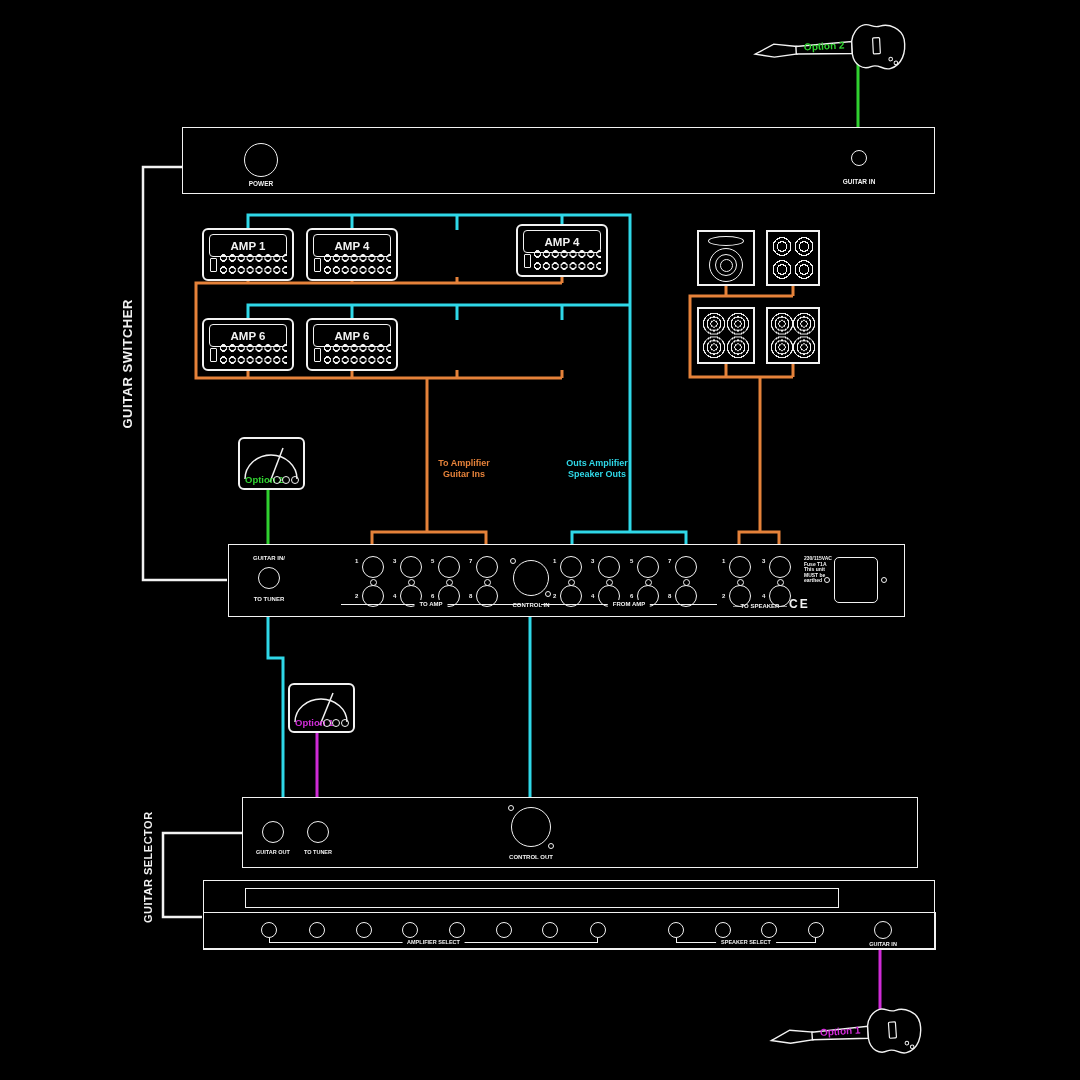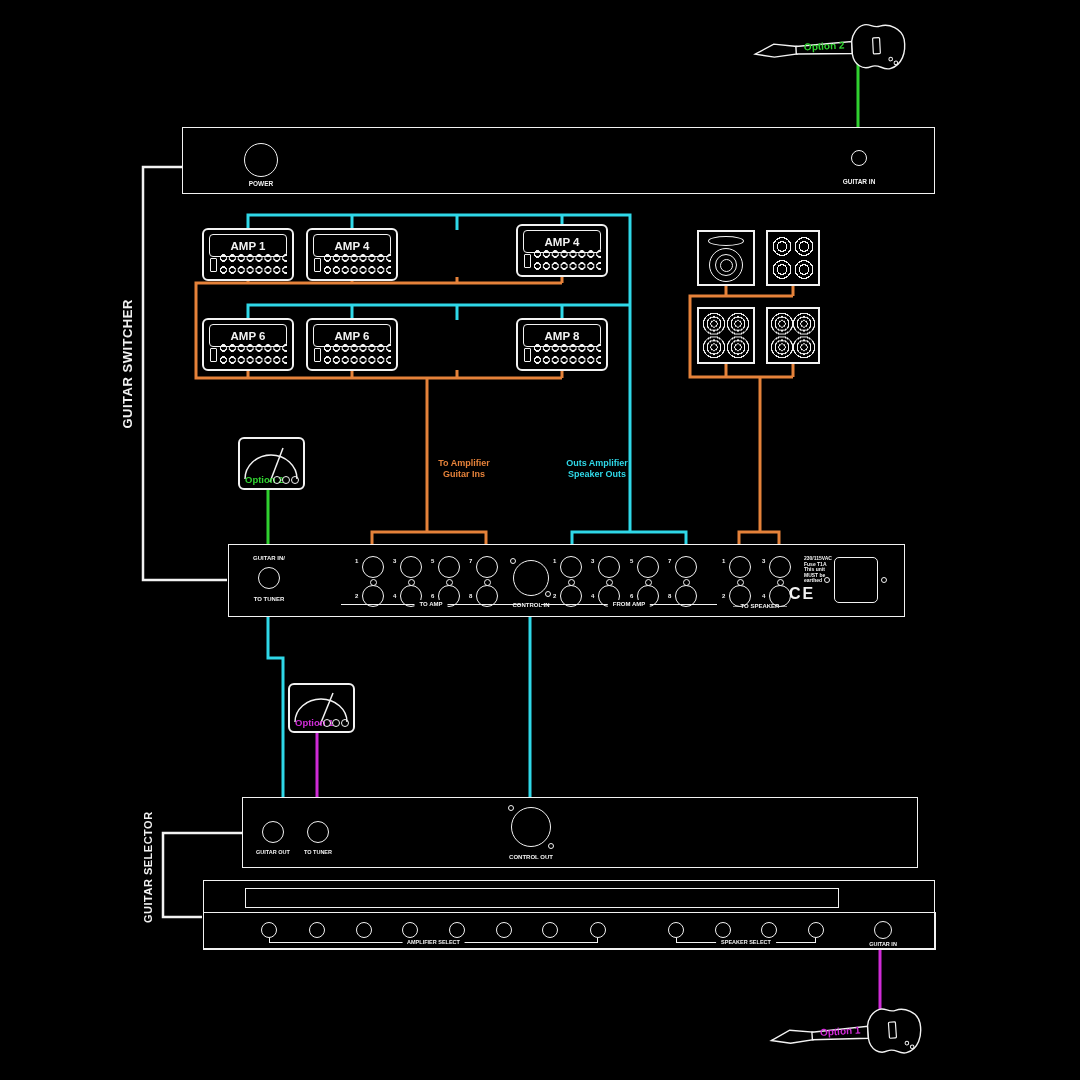--- a/index.html
+++ b/index.html
@@ -139,25 +139,20 @@
   <div class="amp" style="left:202px;top:318px;">
     <div class="panel">AMP 6</div>
     <div class="switch"></div>
       <div class="knobs"></div>
   </div>
   <div class="amp" style="left:306px;top:318px;">
     <div class="panel">AMP 6</div>
     <div class="switch"></div>
       <div class="knobs"></div>
   </div>
-  <div class="amp" style="left:516px;top:318px;">
-    <div class="panel">AMP 8</div>
-    <div class="switch"></div>
-      <div class="knobs"></div>
-  </div>
 
   <div class="cab" style="left:697px;top:230px;width:58px;height:56px;">
     <div style="position:absolute;left:50%;top:4px;transform:translateX(-50%);width:36px;height:10px;border:1.4px solid #f2f2f2;border-radius:50%;box-sizing:border-box;"></div>
     <div class="ring" style="position:absolute;left:50%;top:16px;transform:translateX(-50%);width:34px;height:34px;">
       <div class="ring" style="width:22px;height:22px;">
         <div class="ring" style="width:13px;height:13px;"></div>
       </div>
     </div>
   </div>
   <div class="cab" style="left:766px;top:230px;width:54px;height:56px;">
@@ -290,21 +285,21 @@
     </div>
     <span class="lbl ctr" style="left:531px;top:58px;font-size:6px;">— TO SPEAKER —</span>
 
     <div class="abs tiny" style="left:575px;top:11px;">
       <div>230/115VAC</div>
       <div>Fuse T1A</div>
       <div>This unit</div>
       <div>MUST be</div>
       <div>earthed</div>
     </div>
-    <span class="lbl" style="left:560px;top:40px;font-size:16px;letter-spacing:2px;">CE</span>
+    <span class="lbl" style="left:560px;top:52px;font-size:12px;letter-spacing:2px;">CE</span>
     <div class="abs" style="left:605px;top:12px;width:44px;height:46px;border:1.5px solid #f2f2f2;border-radius:5px;box-sizing:border-box;"></div>
     <span class="jack" style="left:595px;top:32px;width:6px;height:6px;"></span>
     <span class="jack" style="left:652px;top:32px;width:6px;height:6px;"></span>
   </div>
 
   <div class="box" style="left:242px;top:797px;width:676px;height:71px;">
     <span class="jack" style="left:19px;top:23px;width:22px;height:22px;"></span>
     <span class="lbl ctr" style="left:30px;top:51px;font-size:5.5px;">GUITAR OUT</span>
     <span class="jack" style="left:64px;top:23px;width:22px;height:22px;"></span>
     <span class="lbl ctr" style="left:75px;top:51px;font-size:5.5px;">TO TUNER</span>

